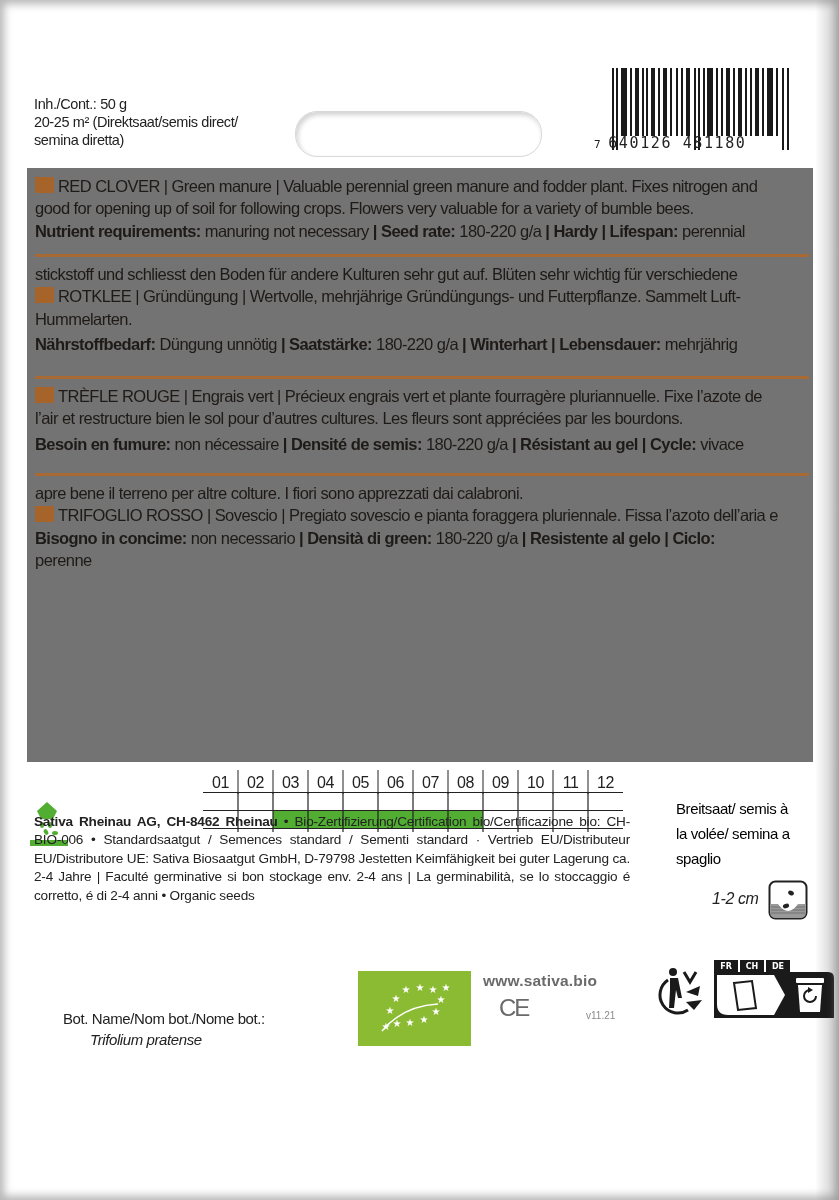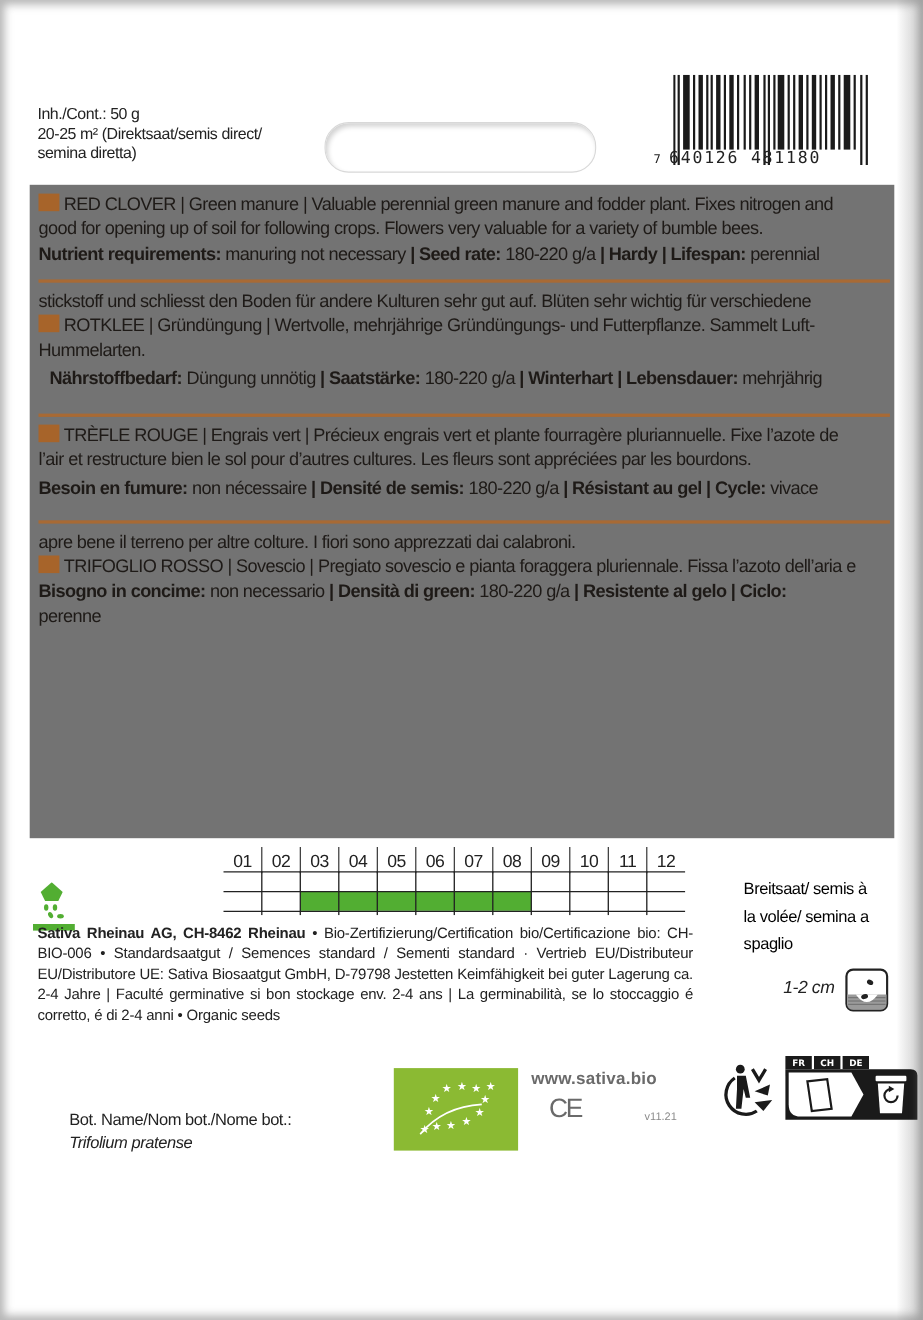--- a/index.html
+++ b/index.html
@@ -15,28 +15,28 @@
   .block{position:absolute;left:8px;width:774px;font-size:16.5px;line-height:22.4px;letter-spacing:-0.55px;color:#1e1a17;}
   .block b{font-weight:bold;}
   .sq{display:inline-block;width:19px;height:16px;background:#a7642a;vertical-align:-1px;margin-right:4px;}
   .sep{position:absolute;left:8px;width:774px;height:3px;background:#a86a35;}
   .months{position:absolute;left:203px;top:770px;}
   .grid{position:absolute;left:203px;top:792px;}
   .sow-icon{position:absolute;left:30px;top:802px;width:50px;height:50px;}
   .right-info{position:absolute;left:676px;top:796px;font-size:15px;line-height:25px;letter-spacing:-0.4px;color:#000000;}
   .depth{position:absolute;left:712px;top:890px;font-size:16px;letter-spacing:-0.4px;font-style:italic;}
   .depth-icon{position:absolute;left:768px;top:880px;width:40px;height:40px;}
-  .company{position:absolute;left:34px;top:840px;width:596px;font-size:13.6px;line-height:18.4px;letter-spacing:-0.2px;color:#222;text-align:justify;}
+  .company{position:absolute;left:34px;top:813px;width:596px;font-size:13.6px;line-height:18.4px;letter-spacing:-0.2px;color:#222;text-align:justify;}
   .company b{font-weight:bold;}
   .eu-logo{position:absolute;left:358px;top:971px;width:113px;height:75px;background:#8bba33;}
   .site{position:absolute;left:483px;top:972px;font-size:15.5px;font-weight:bold;color:#6a6a6a;letter-spacing:0.2px;}
   .ce{position:absolute;left:499px;top:994px;font-size:24px;color:#6a6a6a;letter-spacing:-2px;}
   .ver{position:absolute;left:586px;top:1010px;font-size:10px;color:#8a8a8a;}
   .bot{position:absolute;left:63px;top:1008px;font-size:15px;line-height:21px;letter-spacing:-0.4px;color:#222;}
-  .bot i{font-style:italic;}
+  .bot i{font-style:italic;margin-left:27px;}
   .triman{position:absolute;left:648px;top:950px;width:190px;height:70px;}
 </style>
 </head>
 <body>
 
 <div class="right-shade"></div>
 
 <div class="hdr-left">
   <div>Inh./Cont.:  50 g</div>
   <div>20-25 m² (Direktsaat/semis direct/</div>
@@ -90,21 +90,21 @@
     <div><span class="sq"></span><span>RED CLOVER | Green manure | Valuable perennial green manure and fodder plant. Fixes nitrogen and</span></div>
     <div>good for opening up of soil for following crops. Flowers very valuable for a variety of bumble bees.</div>
     <div><b>Nutrient requirements:</b><span> manuring not necessary </span><b>| Seed rate:</b><span> 180-220 g/a </span><b>| Hardy  | Lifespan:</b><span> perennial</span></div>
   </div>
   <div class="sep" style="top:86px;"></div>
 
   <div class="block" style="top:95px;">
     <div>stickstoff und schliesst den Boden für andere Kulturen sehr gut auf. Blüten sehr wichtig für verschiedene</div>
     <div><span class="sq"></span><span>ROTKLEE | Gründüngung | Wertvolle, mehrjährige Gründüngungs- und Futterpflanze. Sammelt Luft-</span></div>
     <div>Hummelarten.</div>
-    <div style="margin-top:3px;margin-left:10px;"><b>Nährstoffbedarf:</b><span> Düngung unnötig </span><b>| Saatstärke:</b><span> 180-220 g/a </span><b>| Winterhart  | Lebensdauer:</b><span> mehrjährig</span></div>
+    <div style="margin-top:3px;"><b>Nährstoffbedarf:</b><span> Düngung unnötig </span><b>| Saatstärke:</b><span> 180-220 g/a </span><b>| Winterhart  | Lebensdauer:</b><span> mehrjährig</span></div>
   </div>
   <div class="sep" style="top:208px;"></div>
 
   <div class="block" style="top:217px;">
     <div><span class="sq"></span><span>TRÈFLE ROUGE | Engrais vert | Précieux engrais vert et plante fourragère pluriannuelle. Fixe l’azote de</span></div>
     <div>l’air et restructure bien le sol pour d’autres cultures. Les fleurs sont appréciées par les bourdons.</div>
     <div style="margin-top:3px;"><b>Besoin en fumure:</b><span> non nécessaire </span><b>| Densité de semis:</b><span> 180-220 g/a </span><b>| Résistant au gel  | Cycle:</b><span> vivace</span></div>
   </div>
   <div class="sep" style="top:305px;"></div>
 

